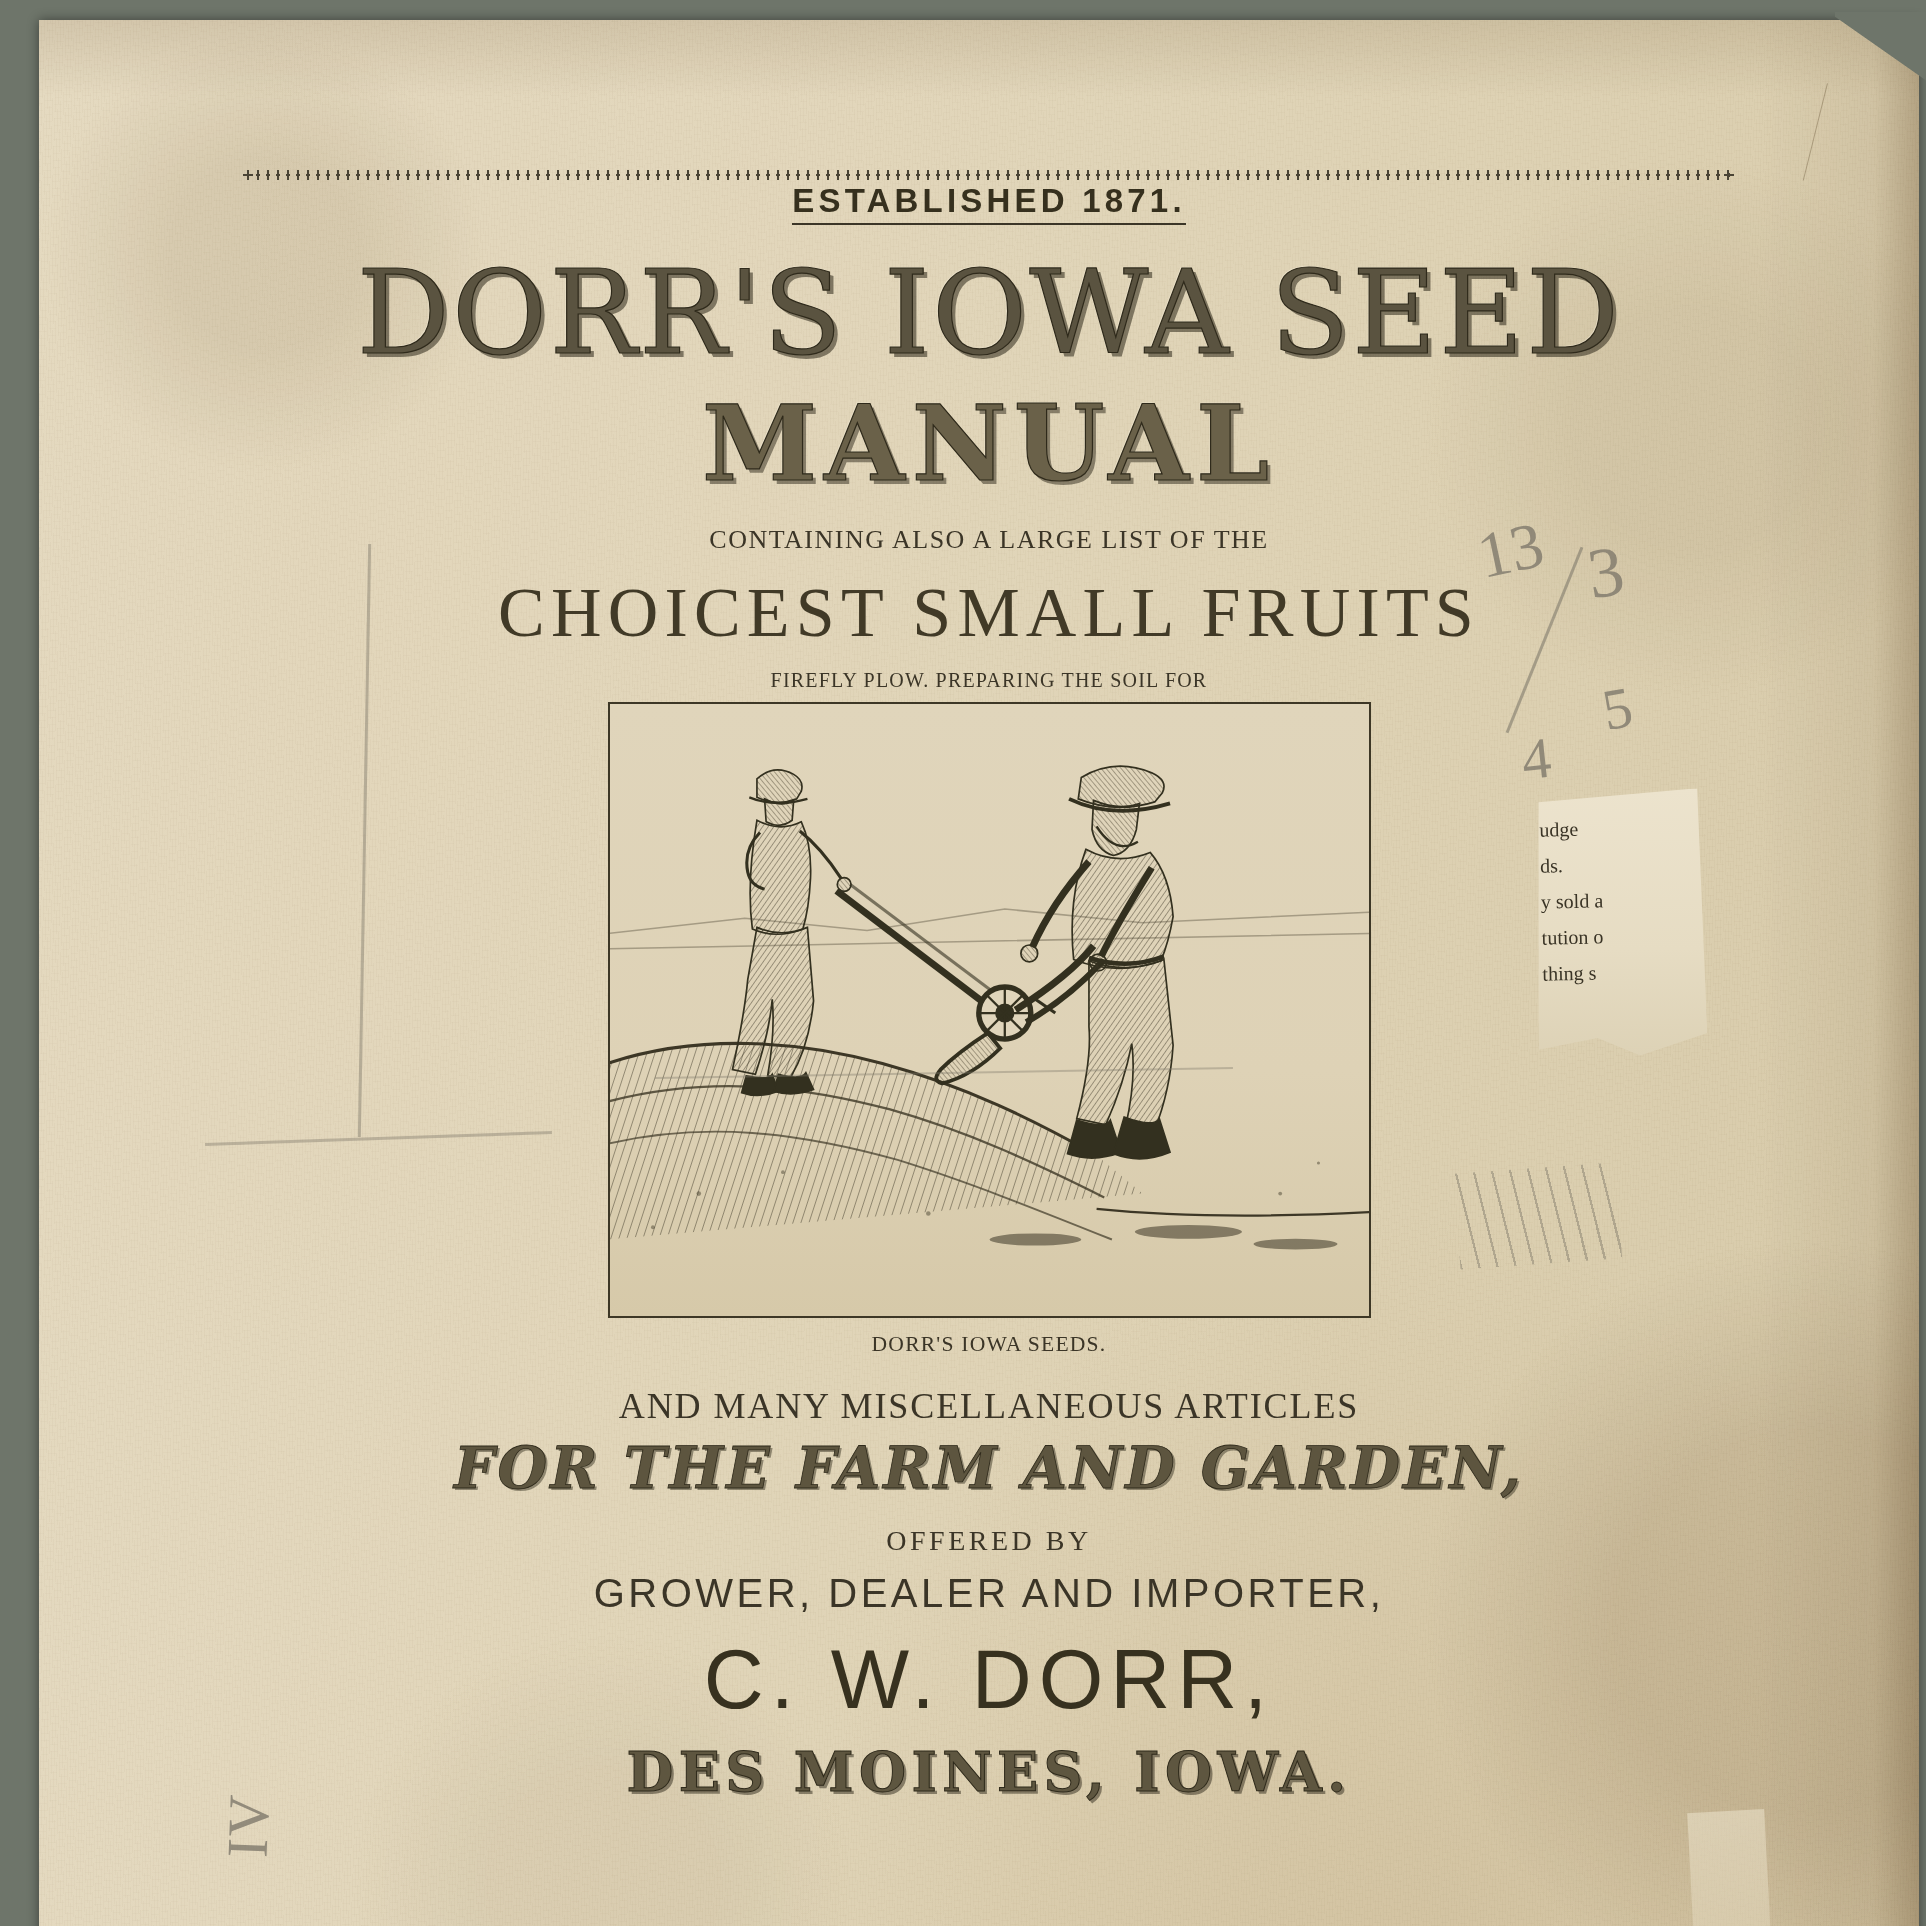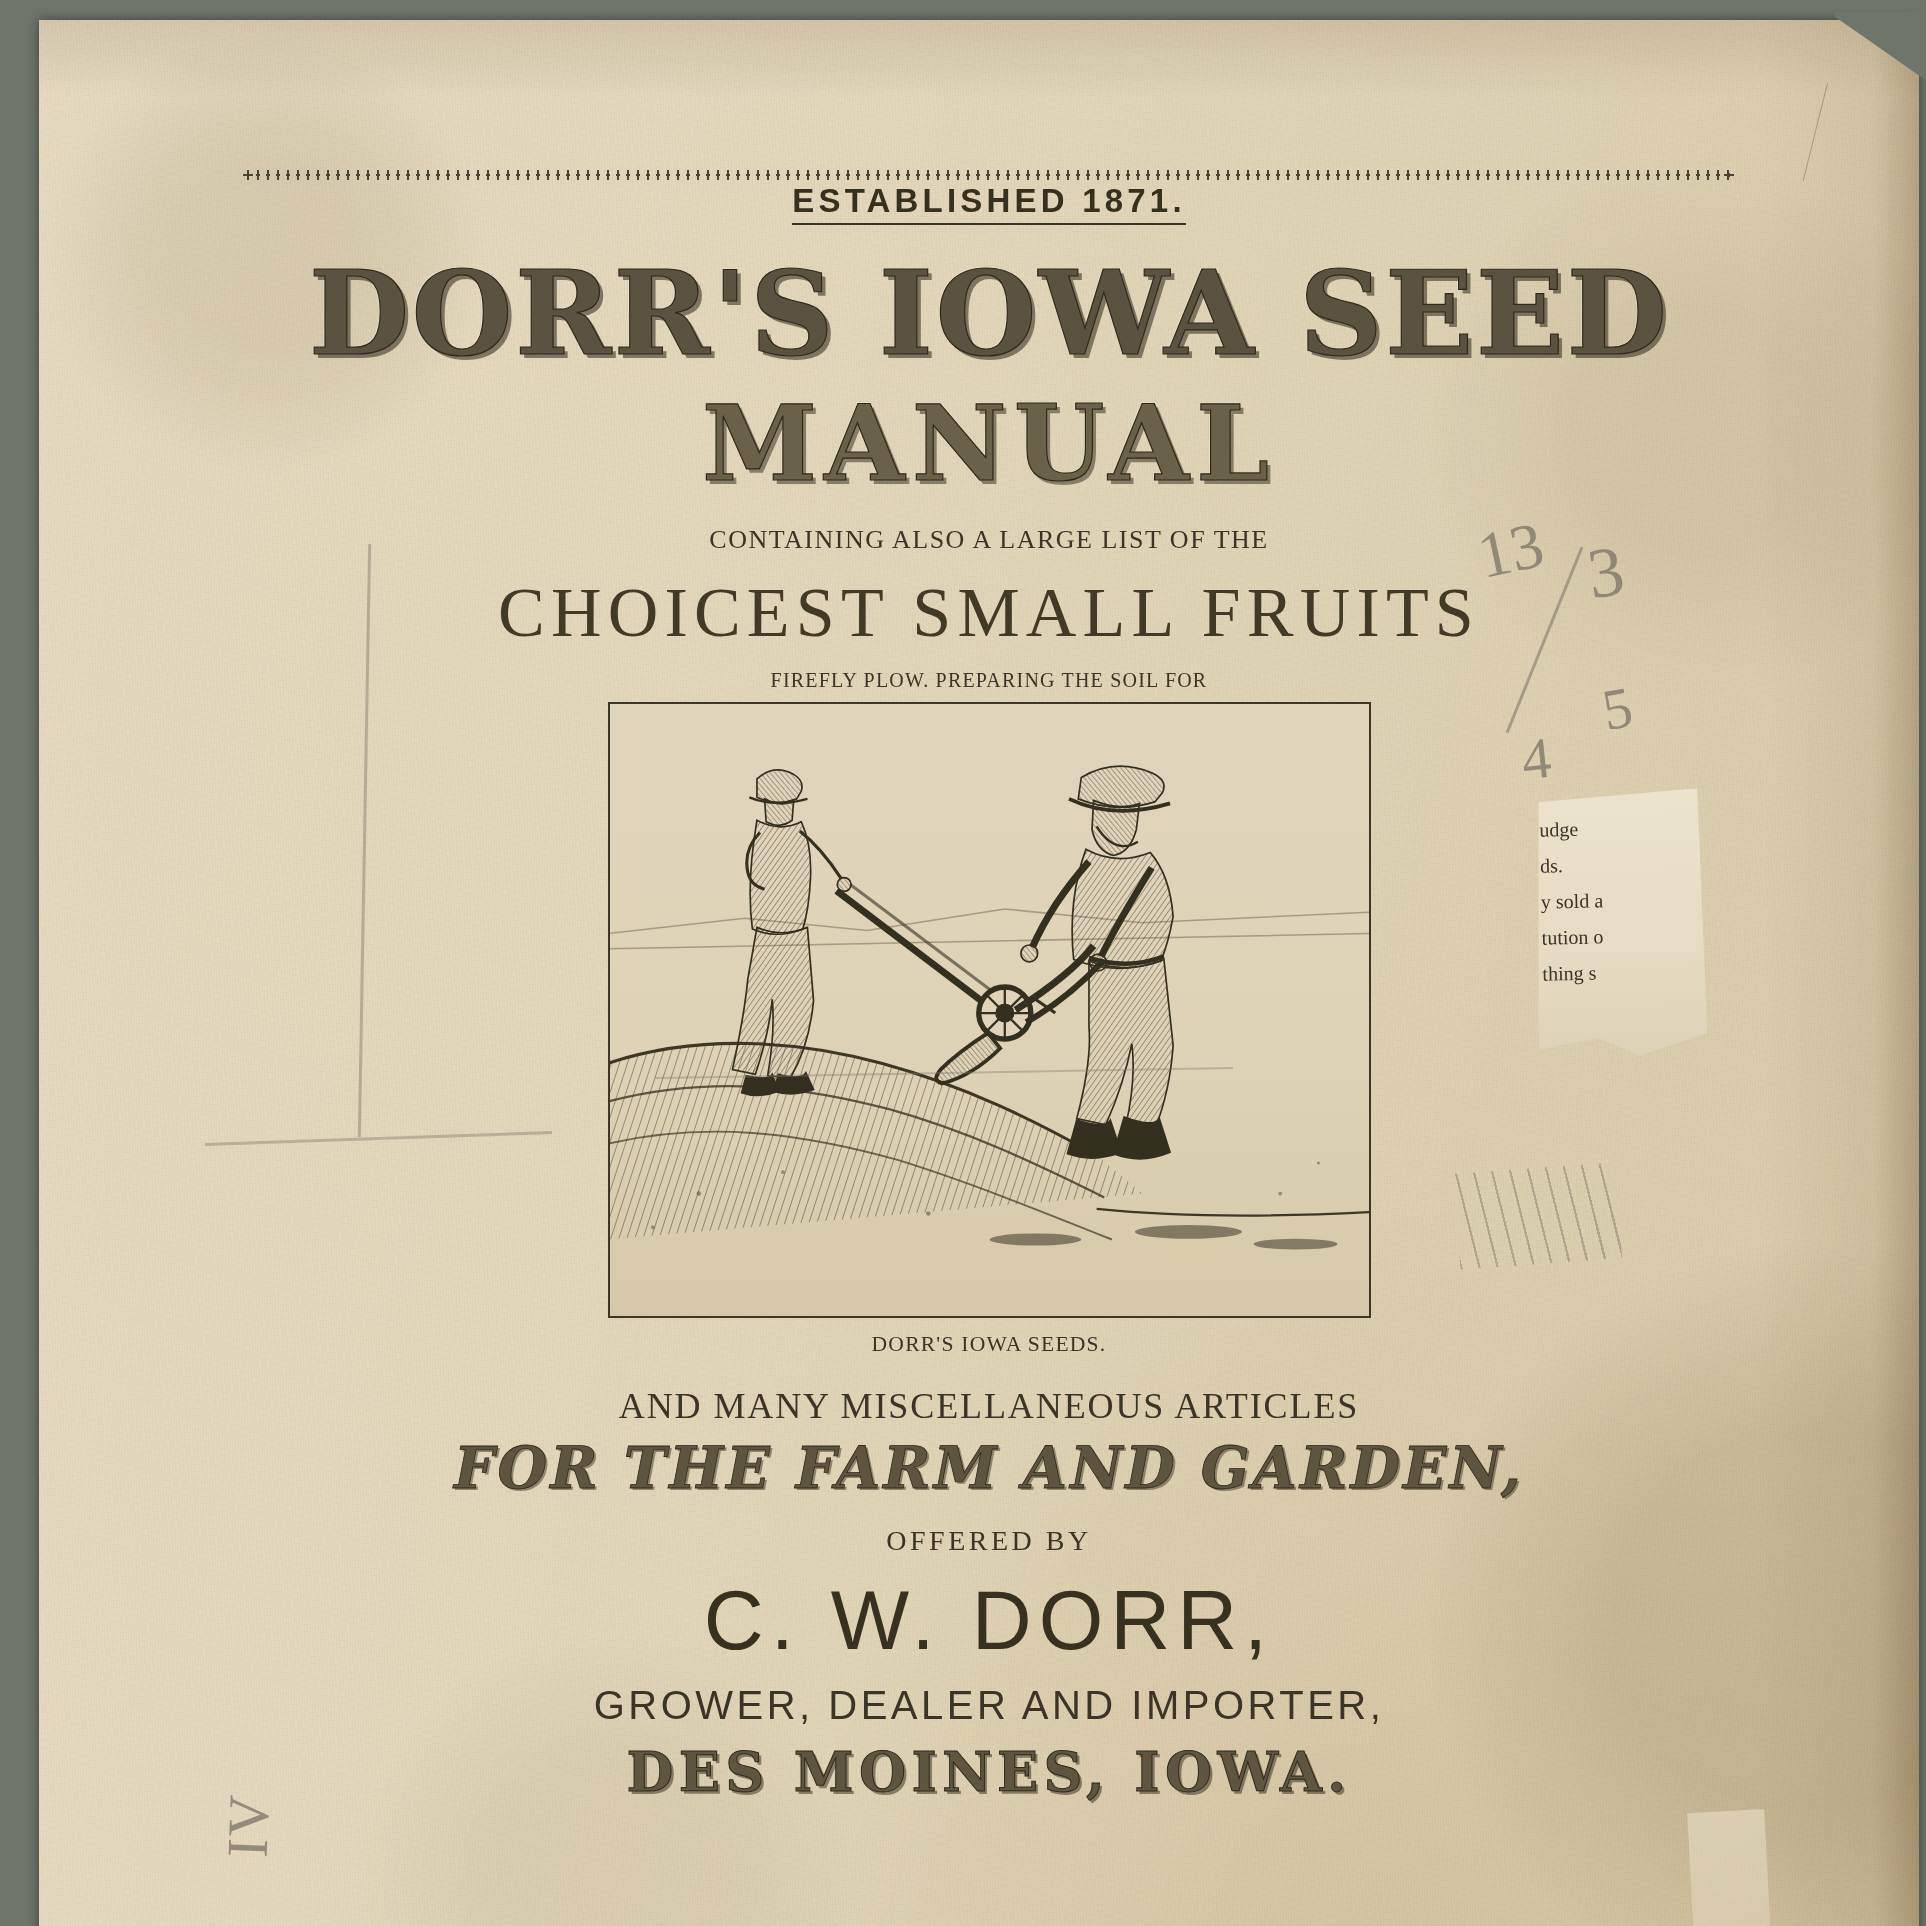--- a/index.html
+++ b/index.html
@@ -132,21 +132,21 @@
     display: inline-block;
     border-bottom: 2.3px solid #3b3527;
     padding-bottom: 3.1px;
     color: #36301e;
   }
 
   
   #title-main {
     margin-top: 28.5px;
     font-family: "DejaVu Serif", serif;
-    font-weight: 700;
+    font-weight: 400;
     font-size: 116px;
     letter-spacing: 2.3px;
     line-height: 1.02;
     color: #5a5340;
     -webkit-text-stroke: 1.2px #2f2a1b;
     text-shadow:
       3.9px 3.9px 0 rgba(45,40,25,0.55),
       -1.2px -1.2px 0 rgba(245,238,218,0.5);
     white-space: nowrap;
   }
@@ -487,23 +487,23 @@
     </div>
 
     <div id="seeds-caption">DORR'S IOWA SEEDS.</div>
 
     <div id="misc-line">AND MANY MISCELLANEOUS ARTICLES</div>
 
     <div id="farm-garden">FOR THE FARM AND GARDEN,</div>
 
     <div id="offered-by">OFFERED BY</div>
 
+    <div id="role-line">GROWER, DEALER AND IMPORTER,</div>
+
     <div id="proprietor">C. W. DORR,</div>
-
-    <div id="role-line">GROWER, DEALER AND IMPORTER,</div>
 
     <div id="city-line">DES MOINES, IOWA.</div>
 
   </div>
 
   <div id="clipping">
     <div class="cl first">udge</div>
     <div class="cl">ds.</div>
     <div class="cl">y sold a</div>
     <div class="cl">tution o</div>

